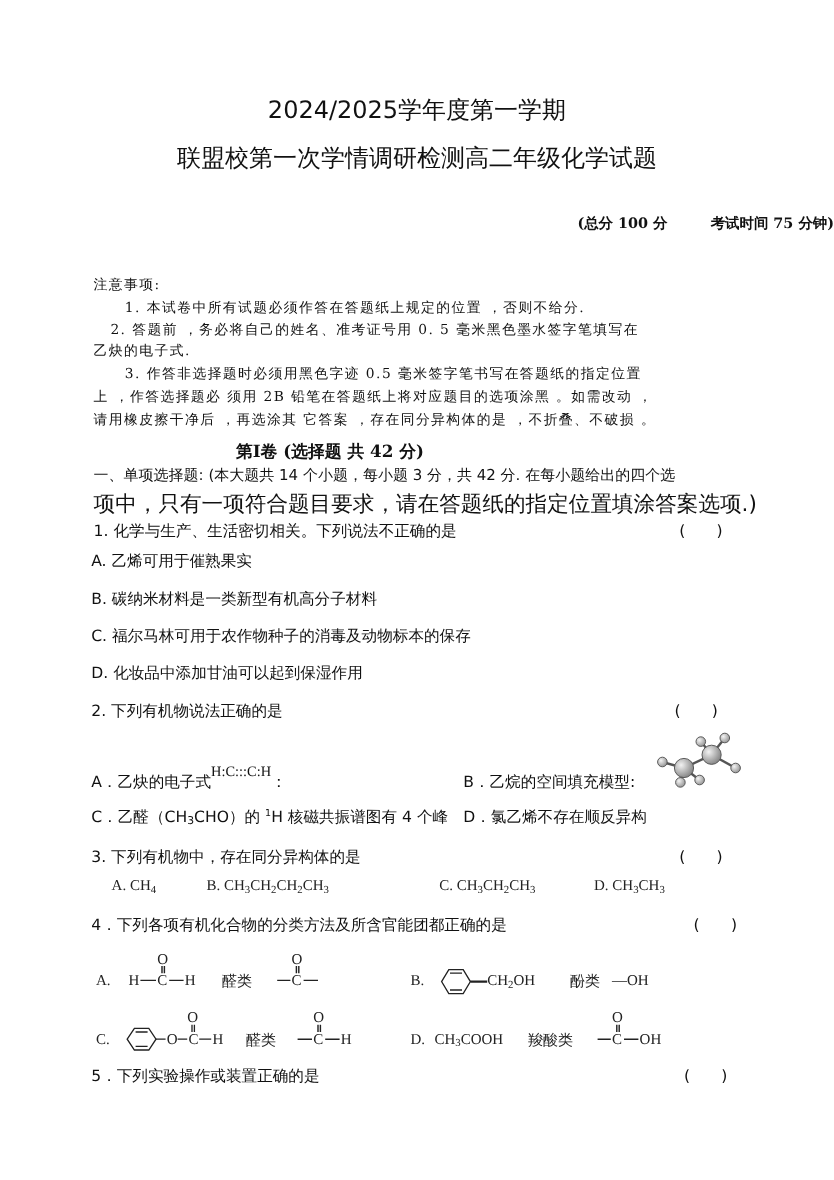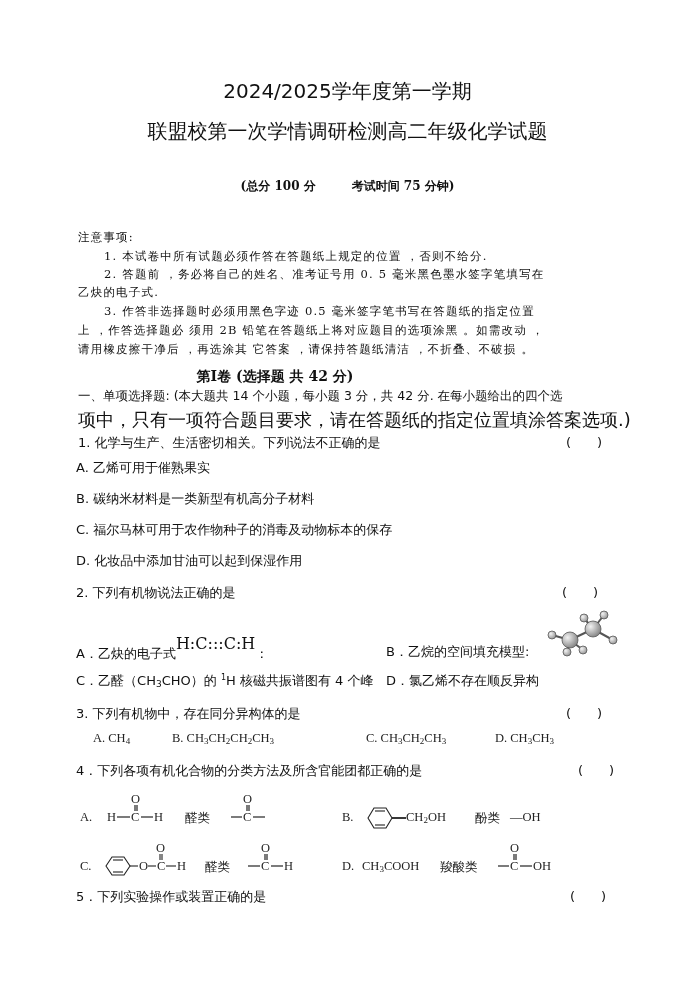--- a/index.html
+++ b/index.html
@@ -1,20 +1,20 @@
 <!DOCTYPE html>
 <html><head>
 <meta charset="utf-8">
 <style>
   html, body { margin: 0; padding: 0; background: #ffffff; }
   body { width: 695px; height: 983px; position: relative; overflow: hidden; color: #111; font-family: "DejaVu Sans", "Liberation Sans", sans-serif; }
   .abs { position: absolute; white-space: nowrap; }
   .title1 { top: 78px; left: 0; width: 695px; text-align: center; font-size: 20px; }
   .title2 { top: 118px; left: 0; width: 695px; text-align: center; font-size: 20px; }
-  .subtitle { top: 178px; left: 0; width: 695px; text-align: center; font-size: 12px; font-weight: bold; font-family: "DejaVu Serif", serif; }
+  .subtitle { top: 178px; left: 0; width: 695px; text-align: right; font-size: 12px; font-weight: bold; font-family: "DejaVu Serif", serif; }
   .subtitle .gap { display: inline-block; width: 36px; }
   .notes { font-size: 11.5px; font-family: "DejaVu Serif", serif; letter-spacing: 1.2px; text-align: right; }
   .sec-title { top: 368px; left: 0; width: 550px; text-align: center; font-size: 14px; font-weight: bold; font-family: "DejaVu Serif", serif; }
   .body-text { font-size: 13px; }
   .paren { font-size: 13px; }
   .serif { font-family: "DejaVu Serif", "Liberation Serif", serif; }
   sub { font-size: 9px; vertical-align: -2px; }
   sup { font-size: 8px; vertical-align: 5px; }
   .chem { font-family: "Liberation Serif", "DejaVu Serif", serif; font-size: 12.5px; color: #222; }
   .struct { position: absolute; }
@@ -23,42 +23,42 @@
 <body>
 
 <div class="abs title1">2024/2025学年度第一学期</div>
 <div class="abs title2">联盟校第一次学情调研检测高二年级化学试题</div>
 <div class="abs subtitle">
   <span>(总分 100 分</span><span class="gap"></span><span>考试时间 75 分钟)</span>
 </div>
 
 <div class="abs notes" style="top:230px;left:78px;">注意事项:</div>
 <div class="abs notes" style="top:249px;left:104px;">1. 本试卷中所有试题必须作答在答题纸上规定的位置 ，否则不给分.</div>
-<div class="abs notes" style="top:267px;left:104px;">2. 答题前 ，务必将自己的姓名、准考证号用 0. 5 毫米黑色墨水签字笔填写在</div>
+<div class="abs notes" style="top:267px;left:92px;">2. 答题前 ，务必将自己的姓名、准考证号用 0. 5 毫米黑色墨水签字笔填写在</div>
 <div class="abs notes" style="top:285px;left:78px;">乙炔的电子式.</div>
 <div class="abs notes" style="top:304px;left:104px;">3. 作答非选择题时必须用黑色字迹 0.5 毫米签字笔书写在答题纸的指定位置</div>
 <div class="abs notes" style="top:323px;left:78px;">上 ，作答选择题必 须用 2B 铅笔在答题纸上将对应题目的选项涂黑 。如需改动 ，</div>
-<div class="abs notes" style="top:342px;left:78px;">请用橡皮擦干净后 ，再选涂其 它答案 ，请保持答题纸清洁 ，不折叠、不破损 。</div>
+<div class="abs notes" style="top:342px;left:78px;">请用橡皮擦干净后 ，再选涂其 它答案 ，存在同分异构体的是 ，不折叠、不破损 。</div>
 
 <div class="abs sec-title">第Ⅰ卷 (选择题  共 42 分)</div>
 <div class="abs body-text" style="top:388px;left:78px;font-size:12.5px;">一、单项选择题: (本大题共 14 个小题，每小题 3 分，共 42 分. 在每小题给出的四个选</div>
 <div class="abs body-text" style="top:408px;left:78px;font-size:18px;">项中，只有一项符合题目要求，请在答题纸的指定位置填涂答案选项.)</div>
 
 <div class="abs body-text" style="top:434px;left:78px;">1. 化学与生产、生活密切相关。下列说法不正确的是</div>
 <div class="abs paren" style="top:434px;left:566px;">(　　)</div>
 <div class="abs body-text" style="top:459px;left:76px;">A. 乙烯可用于催熟果实</div>
 <div class="abs body-text" style="top:490px;left:76px;">B. 碳纳米材料是一类新型有机高分子材料</div>
 <div class="abs body-text" style="top:521px;left:76px;">C. 福尔马林可用于农作物种子的消毒及动物标本的保存</div>
 <div class="abs body-text" style="top:552px;left:76px;">D. 化妆品中添加甘油可以起到保湿作用</div>
 
 <div class="abs body-text" style="top:584px;left:76px;">2. 下列有机物说法正确的是</div>
 <div class="abs paren" style="top:584px;left:562px;">(　　)</div>
 
 <div class="abs body-text" style="top:643px;left:76px;">
-  <span>A．乙炔的电子式</span><span class="serif" style="font-size:16px;position:relative;top:-9px;">H:C:::C:H</span><span>：</span>
+  <span>A．乙炔的电子式</span><span class="serif" style="font-size:12px;position:relative;top:-9px;font-family:Liberation Serif, serif;">H:C:::C:H</span><span>：</span>
 </div>
 <div class="abs body-text" style="top:643px;left:386px;">B．乙烷的空间填充模型:</div>
 
 <svg class="struct" style="left:540px;top:607px;" width="90" height="60" viewBox="0 0 90 60">
   <defs>
     <radialGradient id="gBig" cx="35%" cy="35%" r="65%">
       <stop offset="0%" stop-color="#f2f2f2"></stop>
       <stop offset="100%" stop-color="#8a8a8a"></stop>
     </radialGradient>
     <radialGradient id="gSm" cx="35%" cy="35%" r="65%">

